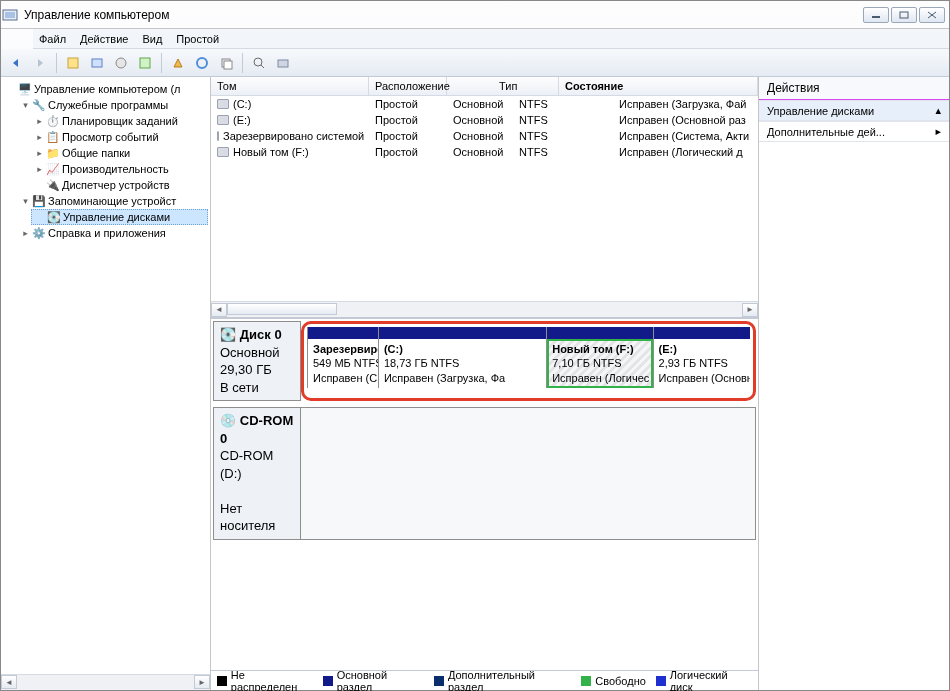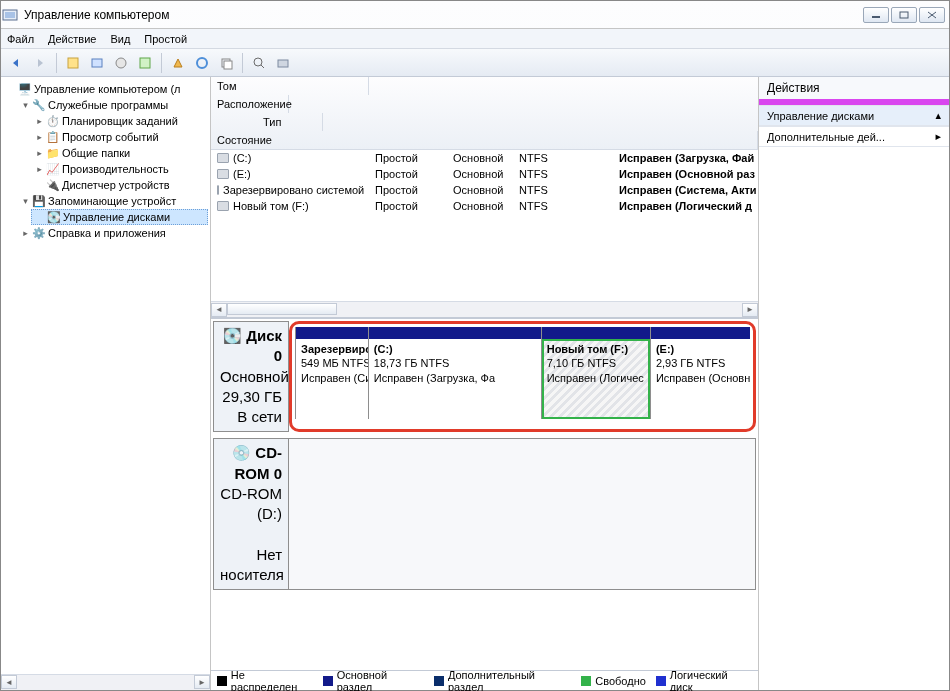--- a/index.html
+++ b/index.html
@@ -5,21 +5,21 @@
   * { box-sizing: border-box; margin: 0; padding: 0; }
   body { font-family: "Segoe UI", Tahoma, sans-serif; font-size: 11px; background: #fff; color: #000; overflow: hidden; }
   .window { width: 950px; height: 691px; border: 1px solid #888; background: linear-gradient(#fdfdfe, #e8edf5); display: flex; flex-direction: column; margin: 0 auto; }
   
   .titlebar { height: 28px; display: flex; align-items: center; padding: 0 4px 0 1px; border-bottom: 1px solid #c5c5c5; }
   .titlebar .icon-box { width: 16px; height: 16px; margin-right: 6px; }
   .titlebar .title { flex: 1; font-size: 12px; }
   .winbtns { display: flex; gap: 2px; }
   .winbtn { width: 26px; height: 16px; border: 1px solid #9aa7b8; border-radius: 2px; background: linear-gradient(#fff,#dfe7f2); display: flex; align-items: center; justify-content: center; font-size: 9px; color: #4a5a6f; cursor: default; }
   
-  .menubar { height: 20px; display: flex; align-items: center; padding: 0 6px; gap: 14px; background: #f2f5fa; border-bottom: 1px solid #d4d9e2; }
+  .menubar { height: 20px; display: flex; align-items: center; padding: 0 6px; gap: 14px; background: #f2f5fa; border-bottom: 1px solid #d4d9e2; margin-left: 32px; }
   .menubar span { cursor: default; }
   
   .toolbar { height: 28px; display: flex; align-items: center; padding: 0 4px; gap: 2px; background: linear-gradient(#f7f9fc,#e5ebf3); border-bottom: 1px solid #c3cad6; }
   .tbtn { width: 22px; height: 22px; border: 1px solid transparent; display: flex; align-items: center; justify-content: center; border-radius: 2px; }
   .tsep { width: 1px; height: 20px; background: #c3cad6; margin: 0 3px; }
   
   .main { flex: 1; display: flex; background: #fff; min-height: 0; }
   .pane { display: flex; flex-direction: column; }
   .left-pane { width: 210px; border-right: 1px solid #c5c5c5; overflow: hidden; }
   .center-pane { flex: 1; border-right: 1px solid #c5c5c5; display: flex; flex-direction: column; min-width: 0; }
@@ -29,64 +29,64 @@
   .tree .node { display: flex; align-items: center; height: 16px; padding-left: 4px; gap: 2px; }
   .tree .node.sel { background: #cde6ff; border: 1px dotted #6da0d8; }
   .tree .exp { width: 9px; font-size: 9px; color: #666; text-align: center; }
   .tree .ic { width: 14px; text-align: center; }
   .tree .lbl {}
   .l1 { margin-left: 0; }
   .l2 { margin-left: 14px; }
   .l3 { margin-left: 28px; }
   
   .vol-table { height: 240px; display: flex; flex-direction: column; }
-  .vol-header-row { display: flex; background: linear-gradient(#fdfdfe,#ecf0f6); border-bottom: 1px solid #d5dbe5; flex-direction: column; }
+  .vol-header-row { display: flex; background: linear-gradient(#fdfdfe,#ecf0f6); border-bottom: 1px solid #d5dbe5; }
   .vh { padding: 3px 6px; border-right: 1px solid #d5dbe5; }
   .vh.c0 { width: 158px; }
   .vh.c1 { width: 78px; }
   .vh.c2 { width: 66px; margin-left: 46px; }
   .vh.c3 { width: 100px; }
-  .vh.c4 { flex: 1; }
+  .vh.c4 { flex: 1; font-weight: bold; }
   .vol-body { flex: 1; overflow: hidden; }
   .vrow { display: flex; padding: 1px 0; }
   .vc { padding: 1px 6px; white-space: nowrap; overflow: hidden; }
   .vc.c0 { width: 158px; display: flex; align-items: center; gap: 4px; }
   .vc.c1 { width: 78px; }
   .vc.c2 { width: 66px; }
   .vc.c3 { width: 100px; }
-  .vc.c4 { flex: 1; font-weight: bold; }
+  .vc.c4 { flex: 1; }
   .disk-ic { display: inline-block; width: 12px; height: 10px; background: #d9dde3; border: 1px solid #9aa3af; border-radius: 1px; }
   .hscroll { height: 16px; border-top: 1px solid #d5dbe5; background: #f0f1f5; display: flex; align-items: center; }
   .hscroll .arrow { width: 16px; height: 14px; border: 1px solid #c3cad6; background: linear-gradient(#fff,#e5ebf3); display:flex;align-items:center;justify-content:center;font-size:8px;color:#666; }
   .hscroll .track { flex: 1; height: 14px; position: relative; }
   .hscroll .thumb { position: absolute; left: 0; top: 0; height: 12px; width: 110px; border: 1px solid #c3cad6; background: linear-gradient(#fff,#e5ebf3); }
   
   .disk-area { flex: 1; border-top: 2px solid #c3cad6; display: flex; flex-direction: column; min-height: 0; }
   .disks-scroll { flex: 1; overflow: hidden; padding: 2px; }
   .disk-row { display: flex; margin-bottom: 6px; }
-  .disk-label { width: 76px; border: 1px solid #8e8e8e; background: #eef2f7; padding: 4px 6px; font-size: 15px; line-height: 1.35; text-align: right; }
+  .disk-label { width: 88px; border: 1px solid #8e8e8e; background: #eef2f7; padding: 4px 6px; font-size: 13px; line-height: 1.35; }
   .disk-label b { font-weight: bold; }
   .disk-parts { flex: 1; display: flex; border-top: 1px solid #8e8e8e; border-bottom: 1px solid #8e8e8e; border-right: 1px solid #8e8e8e; position: relative; }
   .part { border-left: 1px solid #8e8e8e; display: flex; flex-direction: column; min-width: 0; }
   .part .bar { height: 12px; background: #121a8a; }
   .part .body { flex: 1; padding: 3px 5px; font-size: 11px; line-height: 1.3; white-space: nowrap; overflow: hidden; }
   .part.selected .body { border: 2px solid #33b24a; padding: 1px 3px; background: repeating-linear-gradient(135deg,#f6f6f6,#f6f6f6 3px,#e2e4e8 3px,#e2e4e8 6px); }
   .highlight-ring { border: 3px solid #e13b2a; border-radius: 10px; padding: 3px 3px 10px 3px; }
   .cd-row .disk-parts { background: #f7f8fa; }
   
   .legend { height: 20px; border-top: 1px solid #c3cad6; display: flex; align-items: center; gap: 10px; padding: 0 6px; font-size: 11px; }
   .leg-item { display: flex; align-items: center; gap: 4px; }
   .sw { width: 10px; height: 10px; }
   .sw.black { background: #000; }
   .sw.blue { background: #121a8a; }
   .sw.dblue { background: #0a2e6b; }
   .sw.green { background: #33b24a; }
   .sw.blue2 { background: #2030d0; }
   
-  .right-pane .hdr { padding: 4px 8px; font-size: 12px; background: #f7f9fc; border-bottom: 6px solid #d946ef; }
+  .right-pane .hdr { padding: 4px 8px; font-size: 12px; background: #f7f9fc; border-bottom: 1px solid #d946ef; }
   .right-pane .item { padding: 3px 8px; display: flex; align-items: center; justify-content: space-between; border-top: 1px solid #e0e5ed; border-bottom: 1px solid #e0e5ed; }
   .right-pane .item.sel { background: #e6effa; }
   
   .left-scroll { height: 16px; border-top: 1px solid #d5dbe5; background: #f0f1f5; display:flex; }
   .left-scroll .arrow { width:16px;height:14px;border:1px solid #c3cad6;background:linear-gradient(#fff,#e5ebf3);display:flex;align-items:center;justify-content:center;font-size:8px;color:#666;}
   .left-scroll .track { flex:1; }
   svg { display: block; }
 </style>
 </head>
 <body>

